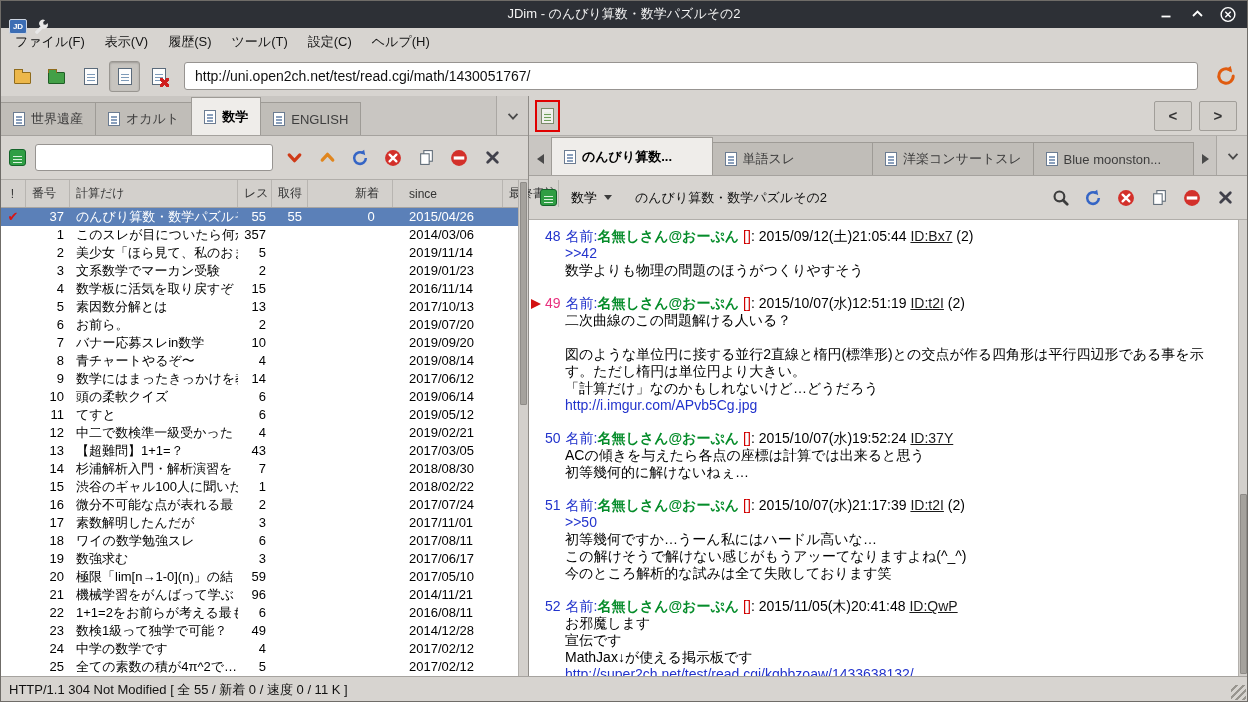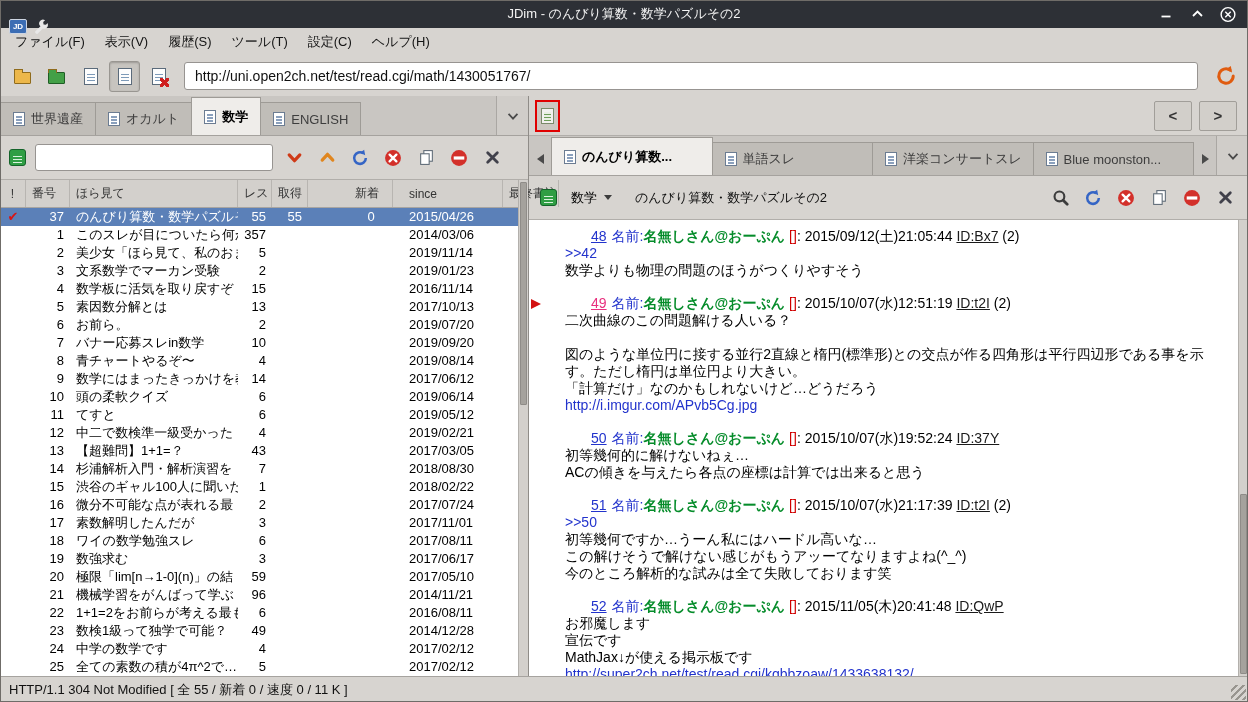--- a/index.html
+++ b/index.html
@@ -93,21 +93,21 @@
 
   .vscroll{position:absolute;right:0;top:0;bottom:0;width:10px;background:#d3d0cc;border-left:1px solid #b3b0ac;}
   .vthumb{position:absolute;left:1px;right:1px;background:#a5a29d;border:1px solid #8f8c88;border-radius:1px;}
 
   
   .posts-wrap{flex:1;position:relative;background:#fff;overflow:hidden;min-height:0;}
   .posts{position:absolute;inset:0;right:10px;padding:8px 8px 0 16px;font-size:14px;line-height:17px;overflow:hidden;}
   .post{margin-bottom:16px;}
   .phead{position:relative;white-space:nowrap;}
   .pmark{position:absolute;left:-14px;top:4px;width:0;height:0;border-left:10px solid #d31111;border-top:5px solid transparent;border-bottom:5px solid transparent;}
-  .pnum{color:#2233cc;text-decoration:underline;margin-right:5px;margin-left:46px;}
+  .pnum{color:#2233cc;margin-right:5px;}
   .pnum.marked{color:#e8307e;}
   .plbl{color:#2233cc;}
   .pname{color:#058c2a;font-weight:bold;}
   .pmail{color:#d00000;margin-left:4px;}
   .pdate{color:#000;}
   .pid{color:#1a1a1a;text-decoration:underline;}
   .pbody{padding-left:20px;}
   .line{min-height:17px;}
   .line.blank{height:17px;}
   .plink{color:#2233cc;word-break:break-all;}
@@ -253,21 +253,21 @@
         <svg width="15" height="15" viewBox="0 0 14 14">
             <path d="M2.5 2.5 L11.5 11.5 M11.5 2.5 L2.5 11.5" stroke="#41414b" stroke-width="2.6" stroke-linecap="round"></path>
           </svg>
       </div>
     </div>
 
     <div class="list-area">
       <div class="list-header">
           <div class="hcell c-mark">!</div>
           <div class="hcell c-num">番号</div>
-          <div class="hcell c-title">ほら見て</div>
+          <div class="hcell c-title">計算だけ</div>
           <div class="hcell c-res">レス</div>
           <div class="hcell c-got">取得</div>
           <div class="hcell c-new">新着</div>
           <div class="hcell c-since">since</div>
           <div class="hcell c-last">最終書込</div>
         </div>
       <div class="list-body">
           <div class="lrow sel">
             <div class="cell c-mark">✔</div>
             <div class="cell c-num">37</div>
@@ -637,22 +637,22 @@
               <div class="line">二次曲線のこの問題解ける人いる？</div>
               <div class="line blank">&nbsp;</div>
               <div class="line">図のような単位円に接する並行2直線と楕円(標準形)との交点が作る四角形は平行四辺形である事を示す。ただし楕円は単位円より大きい。</div>
               <div class="line">「計算だけ」なのかもしれないけど…どうだろう</div>
               <div class="line"><a class="plink">http://i.imgur.com/APvb5Cg.jpg</a></div>
             </div>
           </div>
           <div class="post">
             <div class="phead"><a class="pnum">50</a><span class="plbl">名前:</span><span class="pname">名無しさん@おーぷん</span><span class="pmail">[]</span>: <span class="pdate">2015/10/07(水)19:52:24</span> <a class="pid">ID:37Y</a></div>
             <div class="pbody">
+              <div class="line">ACの傾きを与えたら各点の座標は計算では出来ると思う</div>
               <div class="line">初等幾何的に解けないねぇ…</div>
-              <div class="line">ACの傾きを与えたら各点の座標は計算では出来ると思う</div>
             </div>
           </div>
           <div class="post">
             <div class="phead"><a class="pnum">51</a><span class="plbl">名前:</span><span class="pname">名無しさん@おーぷん</span><span class="pmail">[]</span>: <span class="pdate">2015/10/07(水)21:17:39</span> <a class="pid">ID:t2I</a> <span class="pcount">(2)</span></div>
             <div class="pbody">
               <div class="line"><a class="plink">&gt;&gt;50</a></div>
               <div class="line">初等幾何ですか…うーん私にはハードル高いな…</div>
               <div class="line">この解けそうで解けない感じがもうアッーてなりますよね(^_^)</div>
               <div class="line">今のところ解析的な試みは全て失敗しております笑</div>
             </div>

